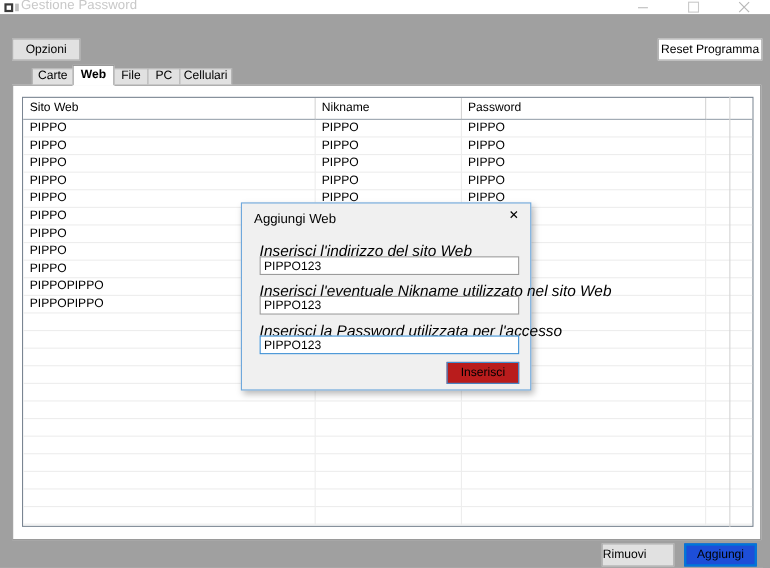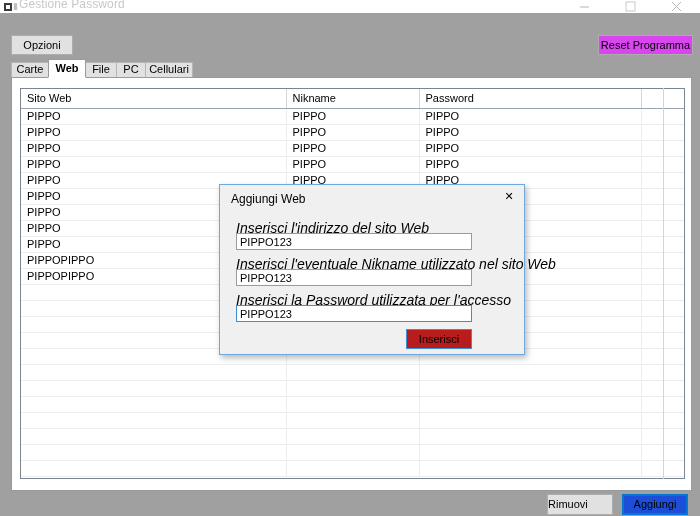--- a/index.html
+++ b/index.html
@@ -93,21 +93,21 @@
     line-height: 18px;
     text-align: center;
     box-sizing: border-box;
     padding: 0;
   }
   
   #reset {
     position: absolute;
     left: 598px; top: 22px;
     width: 95px; height: 20px;
-    background: #d946ef;
+    background: #ffffff;
     border: 1px solid #adadad;
     font-size: 11px;
     color: #000;
     line-height: 18px;
     text-align: center;
     box-sizing: border-box;
   }
 
   
   #tabstrip {
@@ -121,20 +121,21 @@
     height: 15px;
     background: #e1e1e1;
     border: 1px solid #b5b5b5;
     border-bottom: none;
     box-sizing: border-box;
     font-size: 11px;
     line-height: 13px;
     text-align: center;
     color: #000;
     white-space: nowrap;
+    margin-left: 18px;
   }
   .tab.active {
     top: 0px;
     height: 19px;
     line-height: 16px;
     background: #ffffff;
     border: 1px solid #9a9a9a;
     border-bottom: 1px solid #ffffff;
     z-index: 5;
     font-weight: normal;
@@ -225,21 +226,21 @@
     box-sizing: border-box;
     font-size: 11px;
     line-height: 17px;
     text-align: center;
   }
 
   
   #dialog {
     position: absolute;
     left: 219px; top: 171px;
-    width: 306px; height: 171px;
+    width: 264px; height: 171px;
     background: #f0f0f0;
     border: 1px solid #6fa8dc;
     box-sizing: border-box;
     box-shadow: 2px 3px 6px rgba(0,0,0,0.28);
   }
   #dlg-title {
     position: absolute;
     left: 11px; top: 7px;
     font-size: 12px;
     color: #000;

